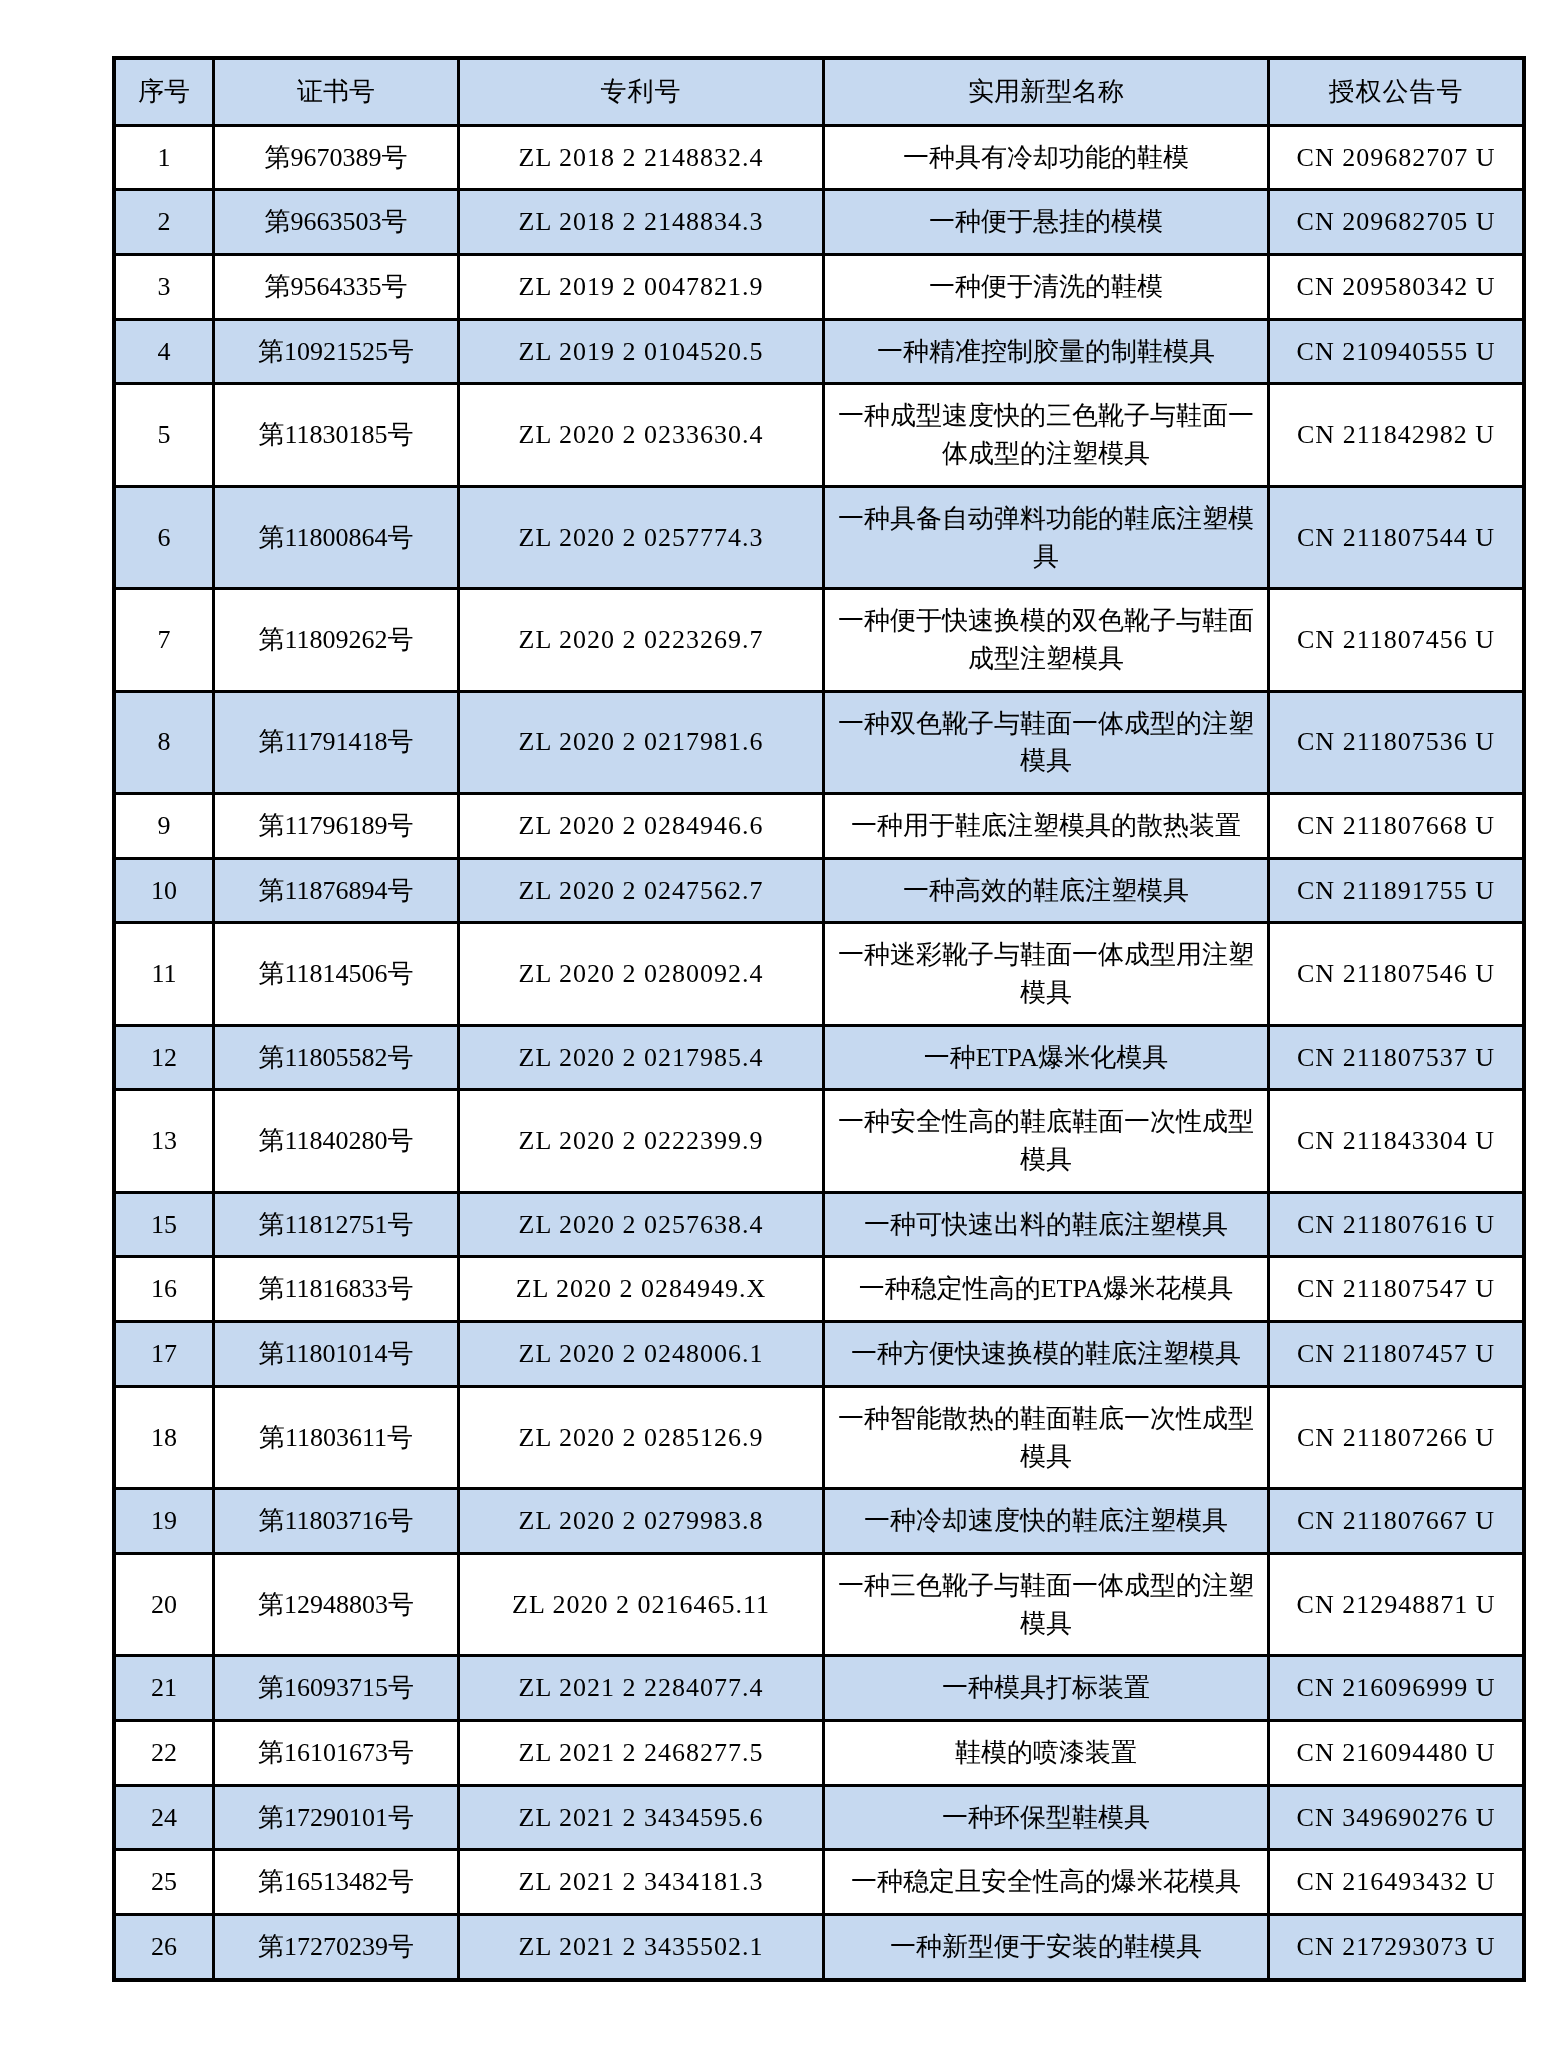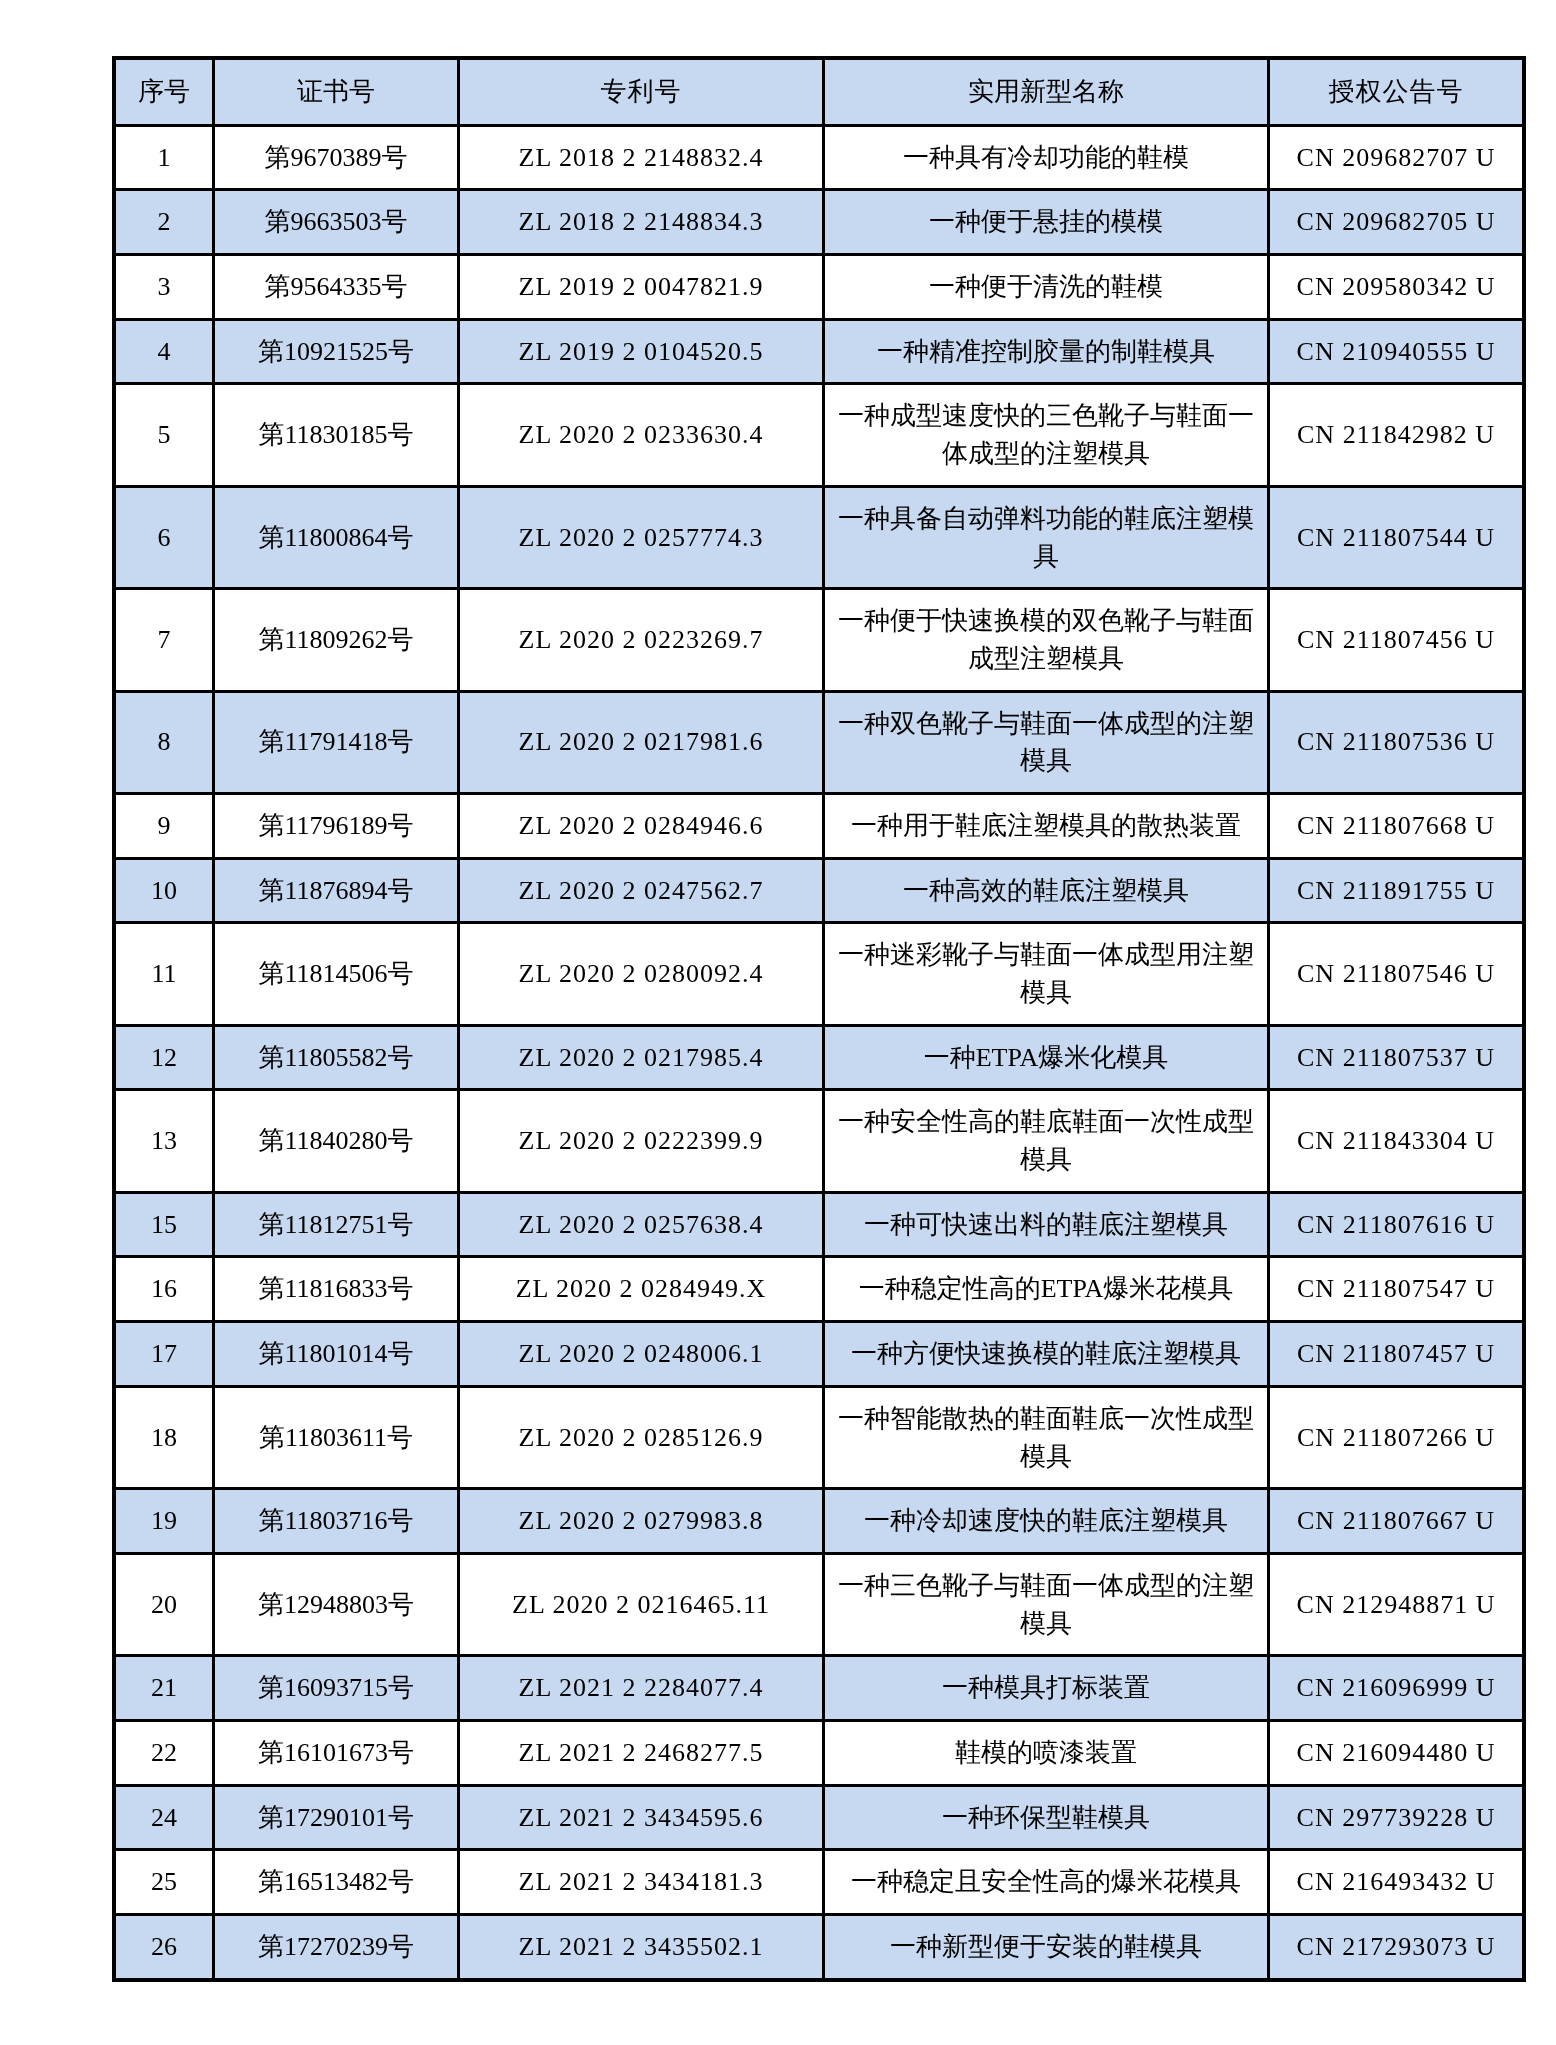--- a/index.html
+++ b/index.html
@@ -215,21 +215,21 @@
           <td class="col-certificate">第16101673号</td>
           <td class="col-patent">ZL 2021 2 2468277.5</td>
           <td class="col-name">鞋模的喷漆装置</td>
           <td class="col-publication">CN 216094480 U</td>
         </tr>
         <tr>
           <td class="col-index">24</td>
           <td class="col-certificate">第17290101号</td>
           <td class="col-patent">ZL 2021 2 3434595.6</td>
           <td class="col-name">一种环保型鞋模具</td>
-          <td class="col-publication">CN 297739228 U</td>
+          <td class="col-publication">CN 349690276 U</td>
         </tr>
         <tr>
           <td class="col-index">25</td>
           <td class="col-certificate">第16513482号</td>
           <td class="col-patent">ZL 2021 2 3434181.3</td>
           <td class="col-name">一种稳定且安全性高的爆米花模具</td>
           <td class="col-publication">CN 216493432 U</td>
         </tr>
         <tr>
           <td class="col-index">26</td>

